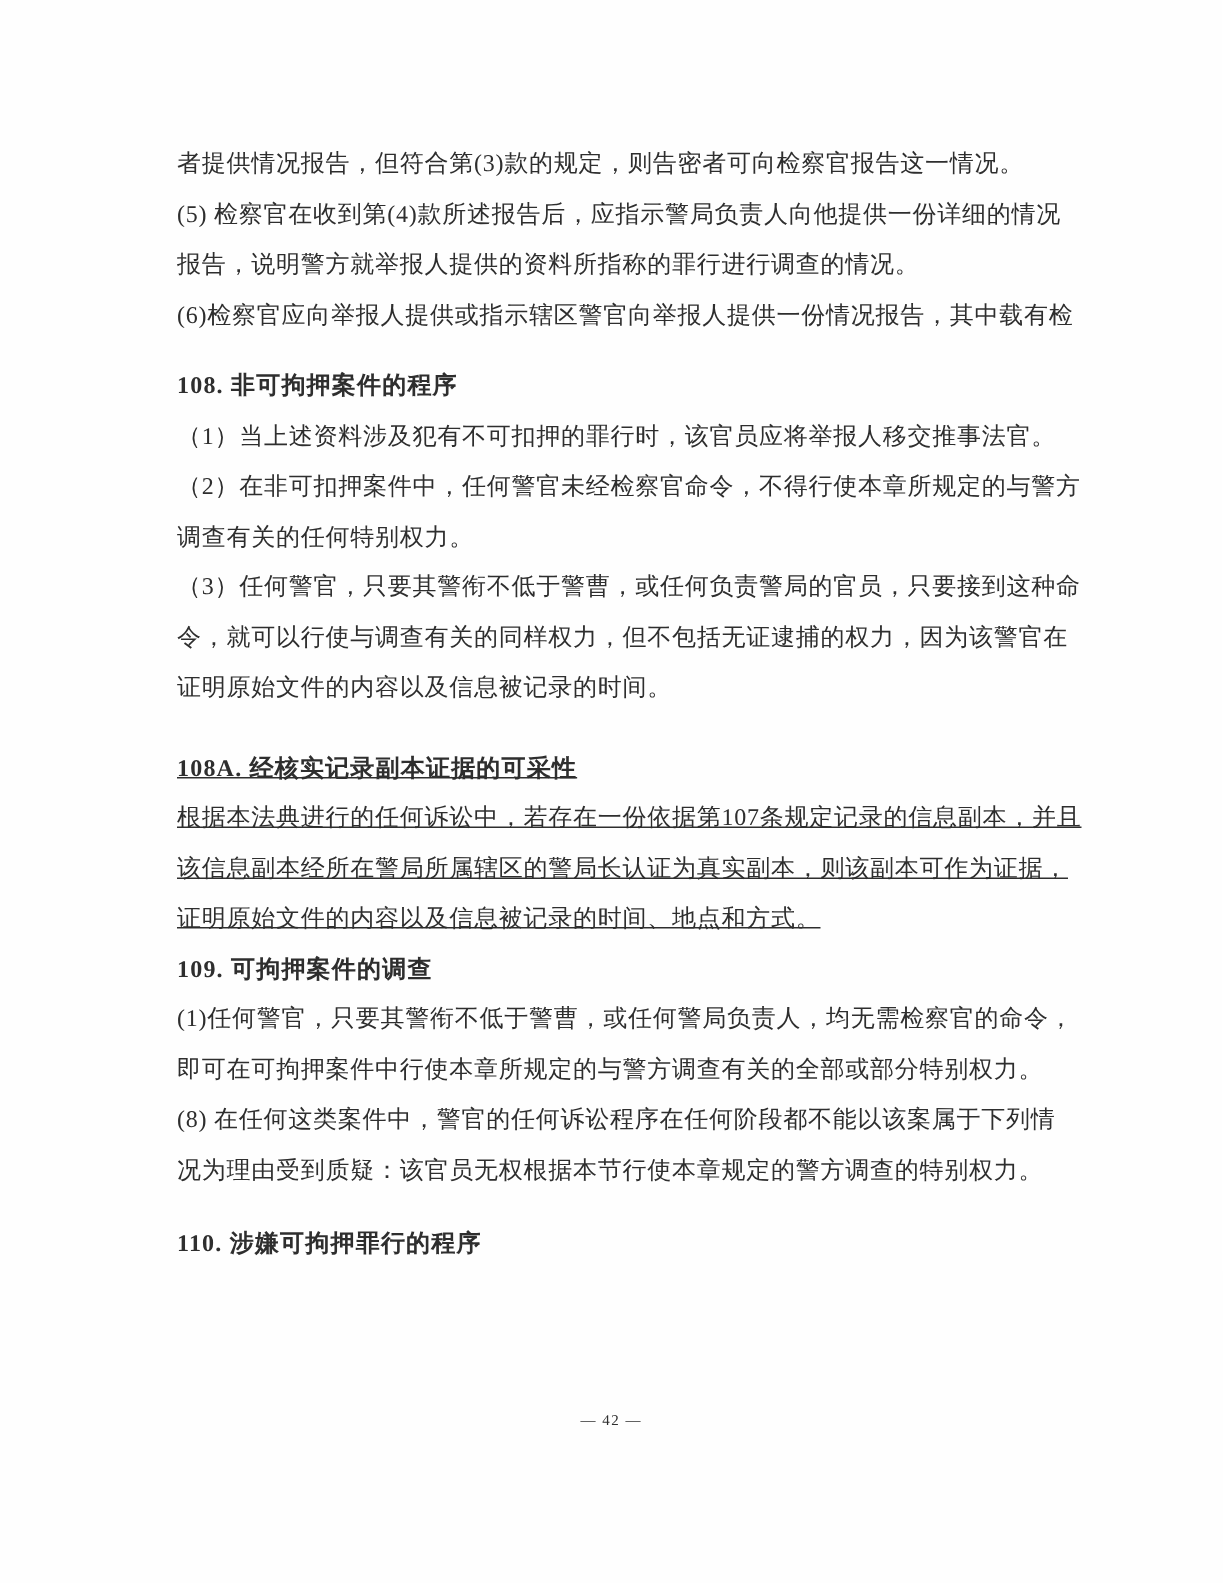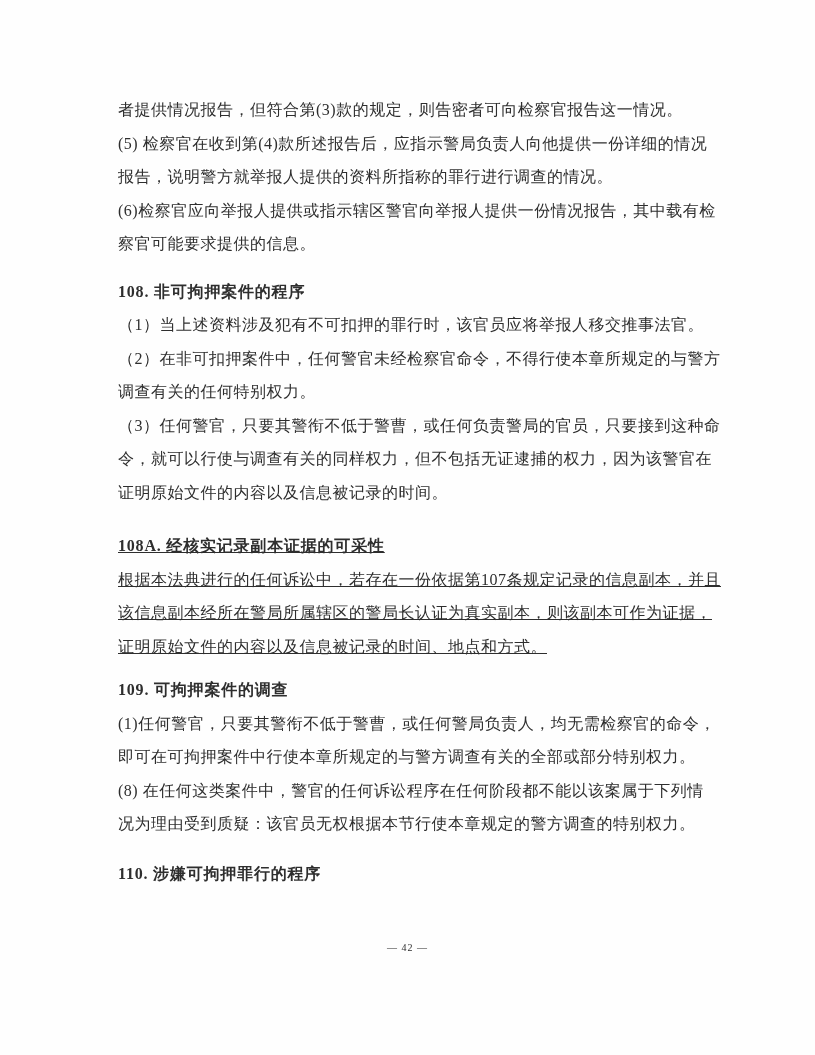--- a/index.html
+++ b/index.html
@@ -30,21 +30,21 @@
     white-space: nowrap;
   }
   .heading {
     height: 33.5px;
     white-space: nowrap;
     font-weight: bold;
     letter-spacing: 0.8px;
   }
   .sec-108  { margin-top: 14px; }
   .sec-108a { margin-top: 20px; text-decoration: underline; }
-  .sec-109  { margin-top: 10px; }
+  .sec-109  { }
   .sec-110  { margin-top: 16px; }
   .indent-sm { padding-left: 6px; }
   .page-number {
     position: absolute;
     left: 0;
     right: 0;
     top: 942px;
     text-align: center;
     font-size: 10px;
     letter-spacing: 1px;
@@ -55,21 +55,20 @@
 <body>
 
 <div class="page">
   <div class="content">
 
     <div>
       <div class="line">者提供情况报告，但符合第(3)款的规定，则告密者可向检察官报告这一情况。</div>
       <div class="line">(5) 检察官在收到第(4)款所述报告后，应指示警局负责人向他提供一份详细的情况</div>
       <div class="line">报告，说明警方就举报人提供的资料所指称的罪行进行调查的情况。</div>
       <div class="line">(6)检察官应向举报人提供或指示辖区警官向举报人提供一份情况报告，其中载有检</div>
-      <div class="line">察官可能要求提供的信息。</div>
     </div>
 
     <div class="sec-108">
       <div class="heading">108. 非可拘押案件的程序</div>
       <div class="line">（1）当上述资料涉及犯有不可扣押的罪行时，该官员应将举报人移交推事法官。</div>
       <div class="line">（2）在非可扣押案件中，任何警官未经检察官命令，不得行使本章所规定的与警方</div>
       <div class="line">调查有关的任何特别权力。</div>
       <div class="line">（3）任何警官，只要其警衔不低于警曹，或任何负责警局的官员，只要接到这种命</div>
       <div class="line">令，就可以行使与调查有关的同样权力，但不包括无证逮捕的权力，因为该警官在</div>
       <div class="line">证明原始文件的内容以及信息被记录的时间。</div>

